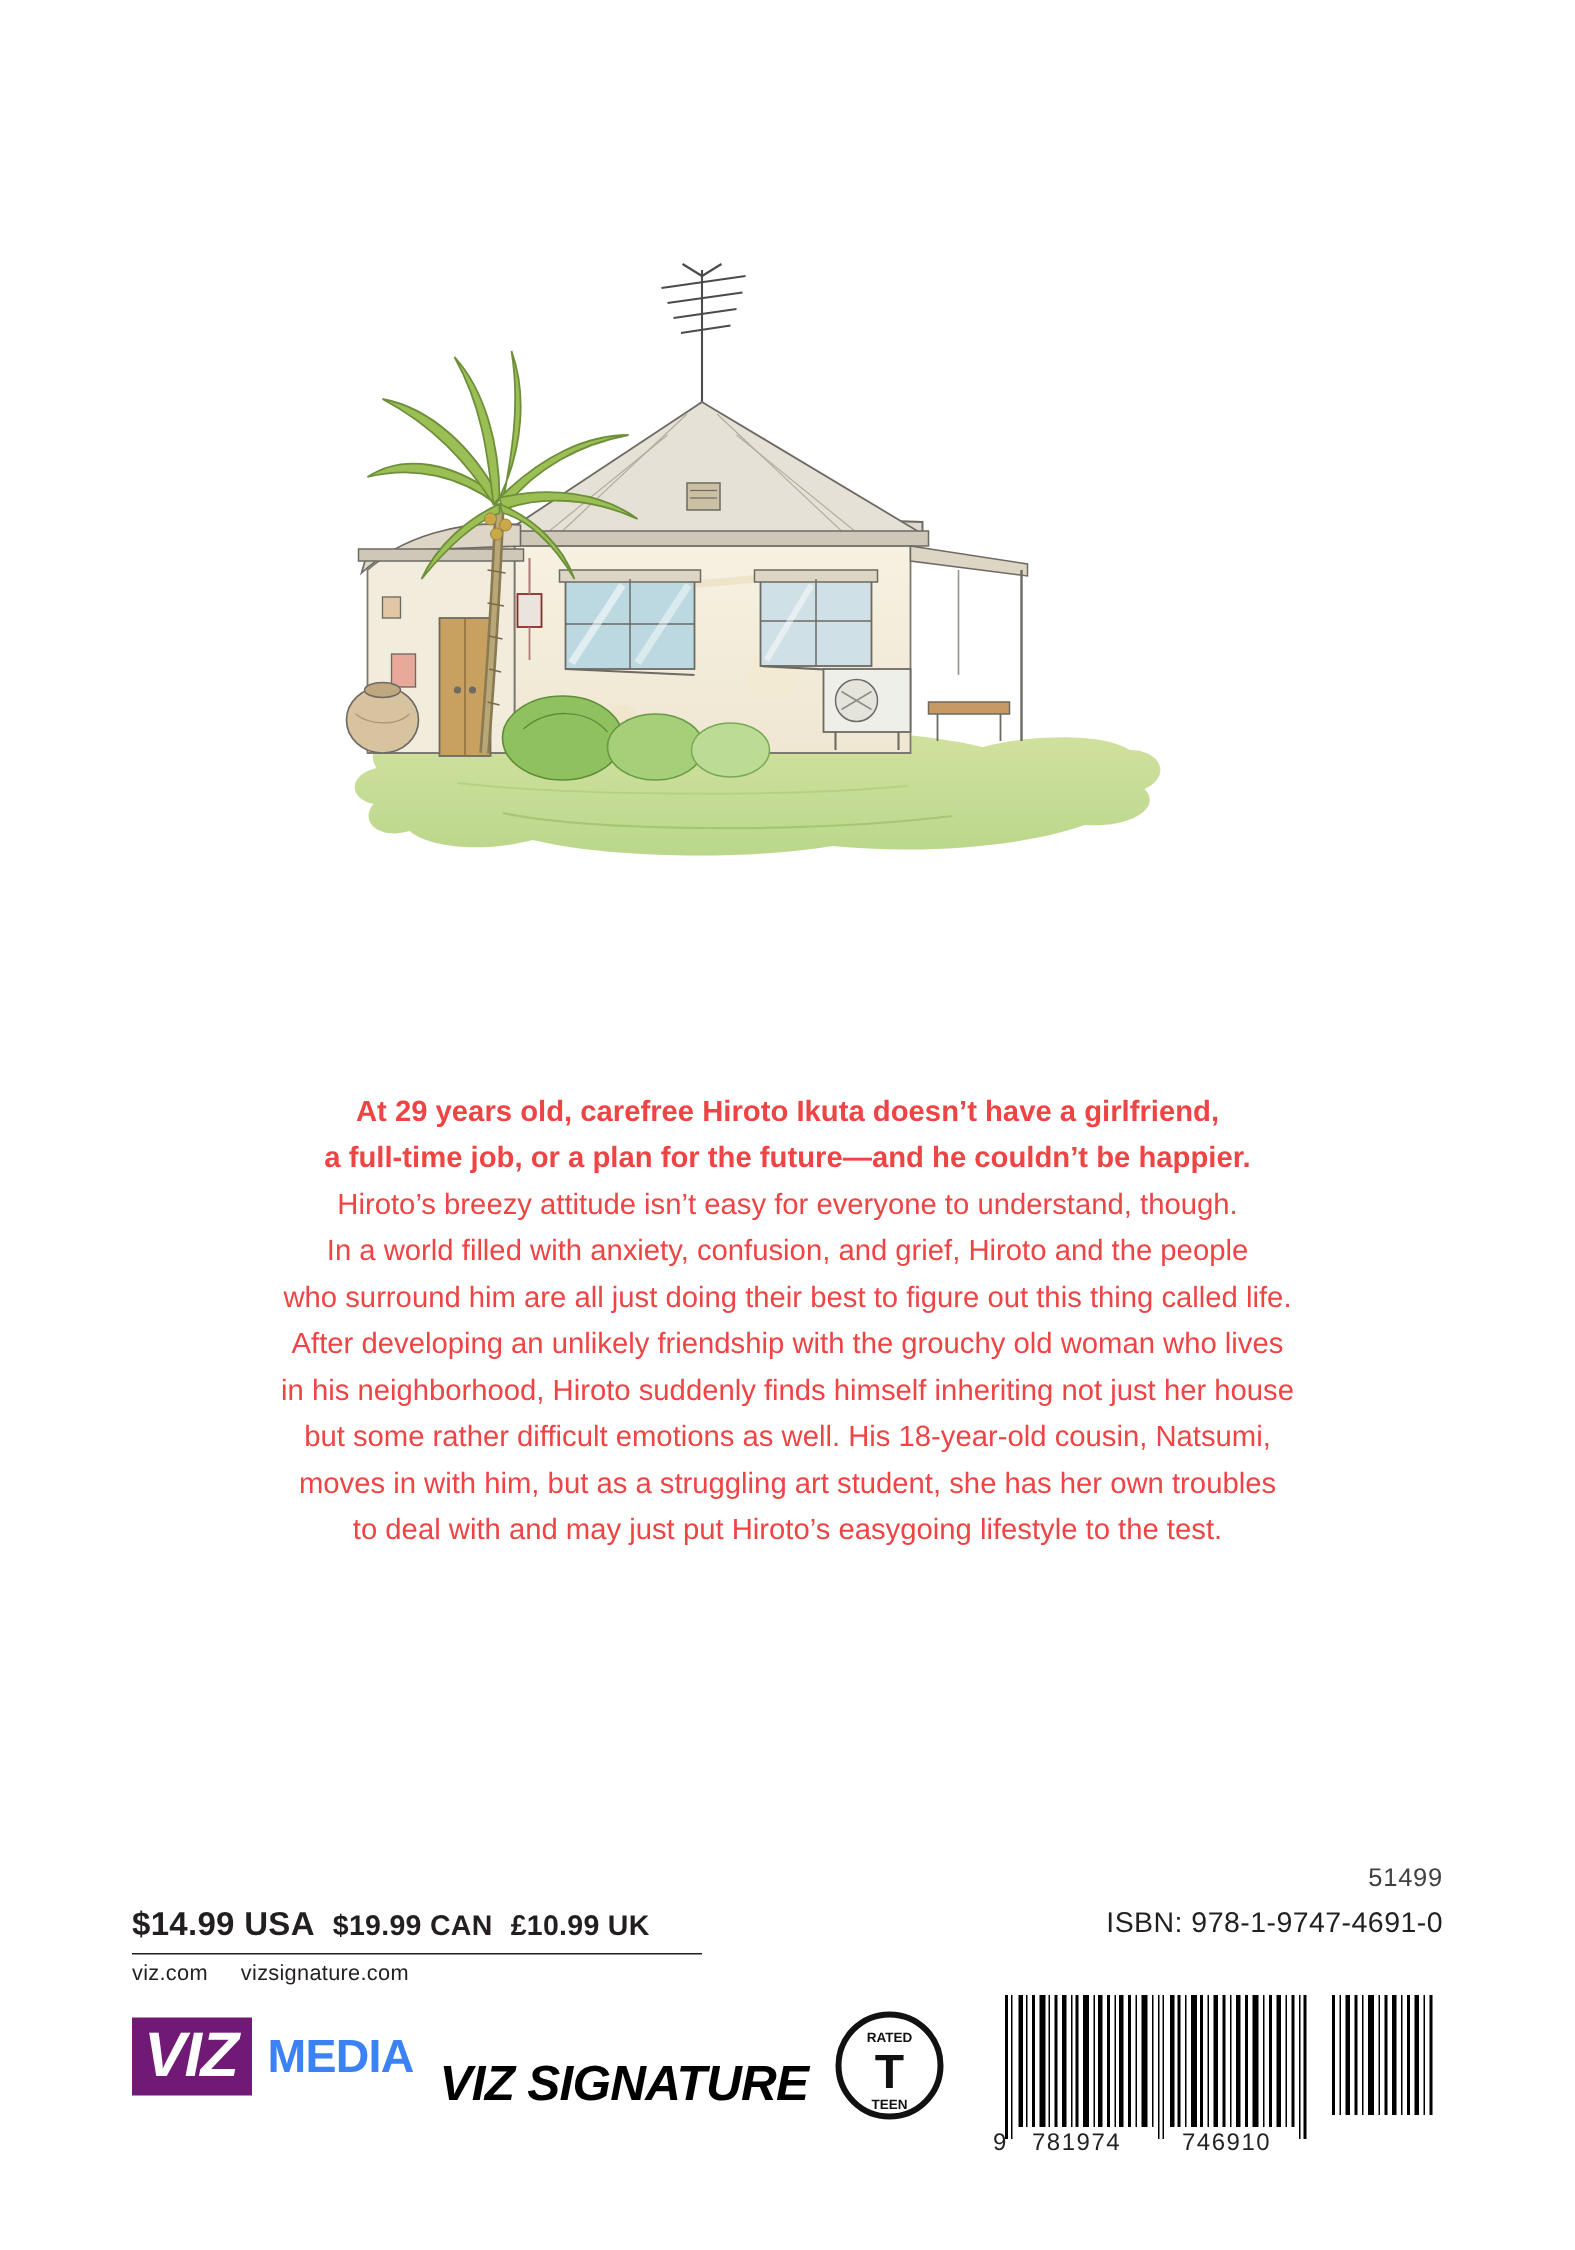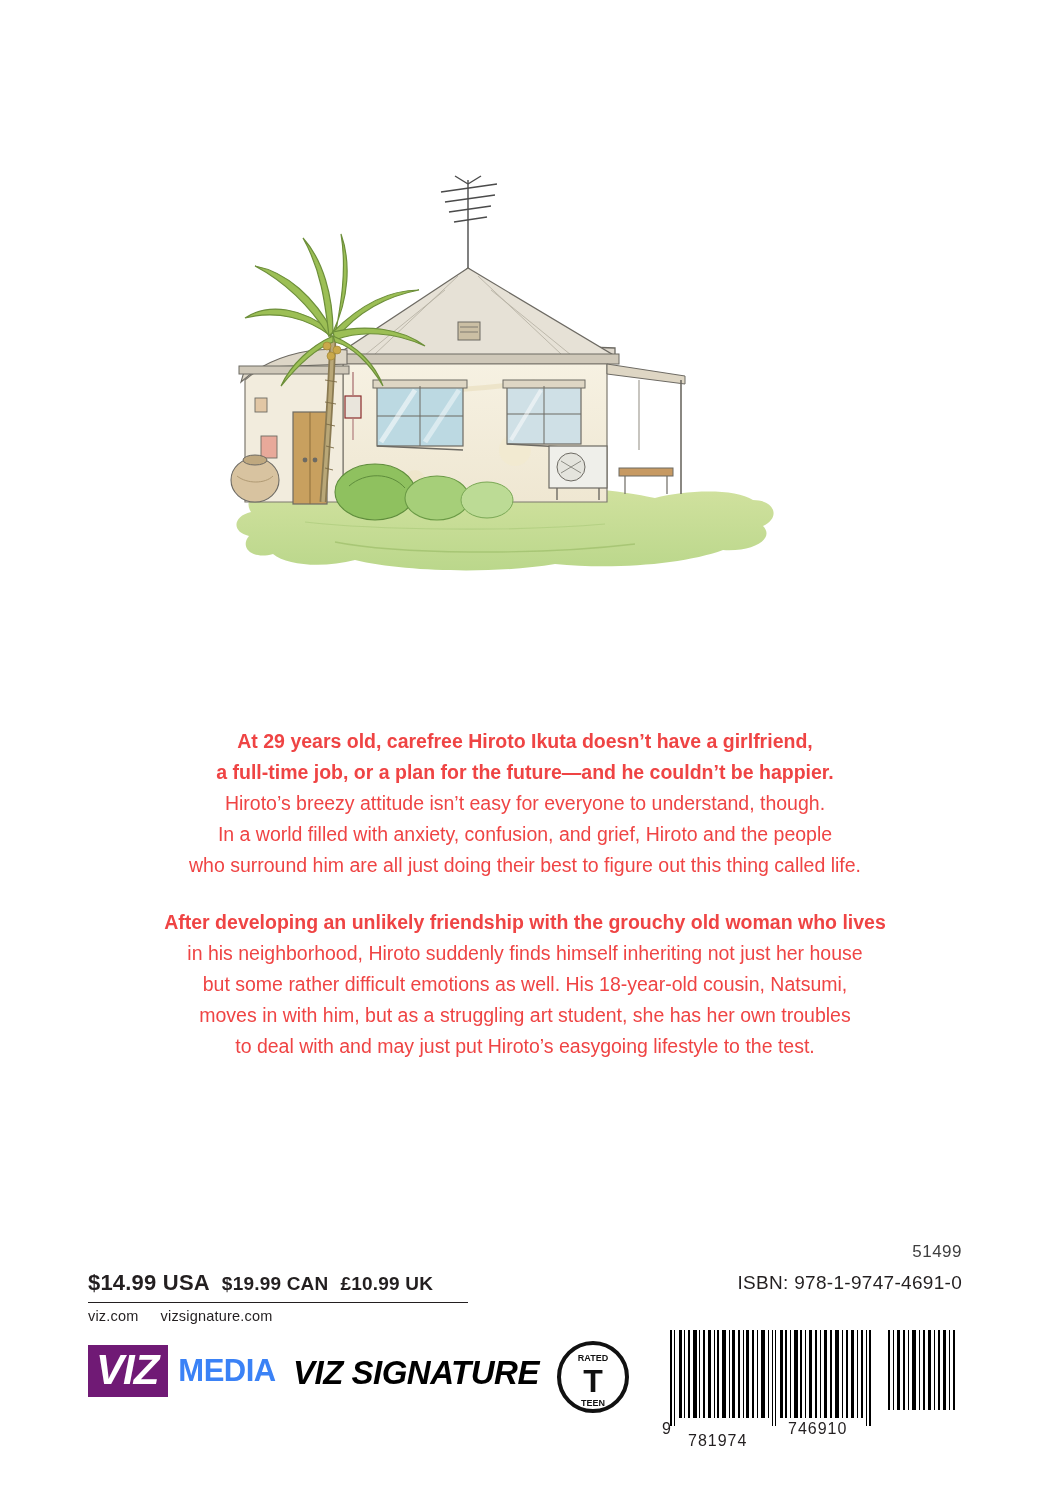--- a/index.html
+++ b/index.html
@@ -37,22 +37,20 @@
   .blurb p {
     margin: 0;
     font-size: 19.5px;
     line-height: 31px;
     color: #ef4444;
   }
   .blurb .lead {
     font-weight: bold;
   }
   .blurb .para2 {
-    margin-top: 26px;
-    font-weight: bold;
   }
 
   
   .price-block {
     position: absolute;
     left: 88px;
     top: 1270px;
     width: 420px;
   }
   .price-line {
@@ -109,21 +107,21 @@
   .media-word {
     font-size: 31px;
     font-weight: bold;
     letter-spacing: -0.5px;
     margin-left: 10px;
     color: #3b82f6;
   }
   .viz-signature {
     position: absolute;
     left: 205px;
-    top: 14px;
+    top: 30px;
     font-size: 33px;
     font-style: italic;
     font-weight: bold;
     letter-spacing: -0.5px;
     color: #000;
   }
   .rating-badge {
     position: absolute;
     left: 468px;
     top: 0px;
@@ -159,21 +157,21 @@
   .barcode-digits {
     position: absolute;
     left: 660px;
     top: 1420px;
     width: 300px;
     font-size: 16px;
     letter-spacing: 1px;
     color: #231f20;
   }
   .bd-left  { position: absolute; left: 2px; top: 0; }
-  .bd-mid   { position: absolute; left: 28px; top: 12px; }
+  .bd-mid   { position: absolute; left: 28px; top: 0; }
   .bd-right { position: absolute; left: 128px; top: 0; }
 </style>
 </head>
 <body>
 
 <div class="art-area">
   <svg class="art-svg" width="620" height="440" viewBox="0 0 620 440">
     <defs>
       <linearGradient id="wallg" x1="0" y1="0" x2="0" y2="1">
         <stop offset="0%" stop-color="#f6f1e2"></stop>

